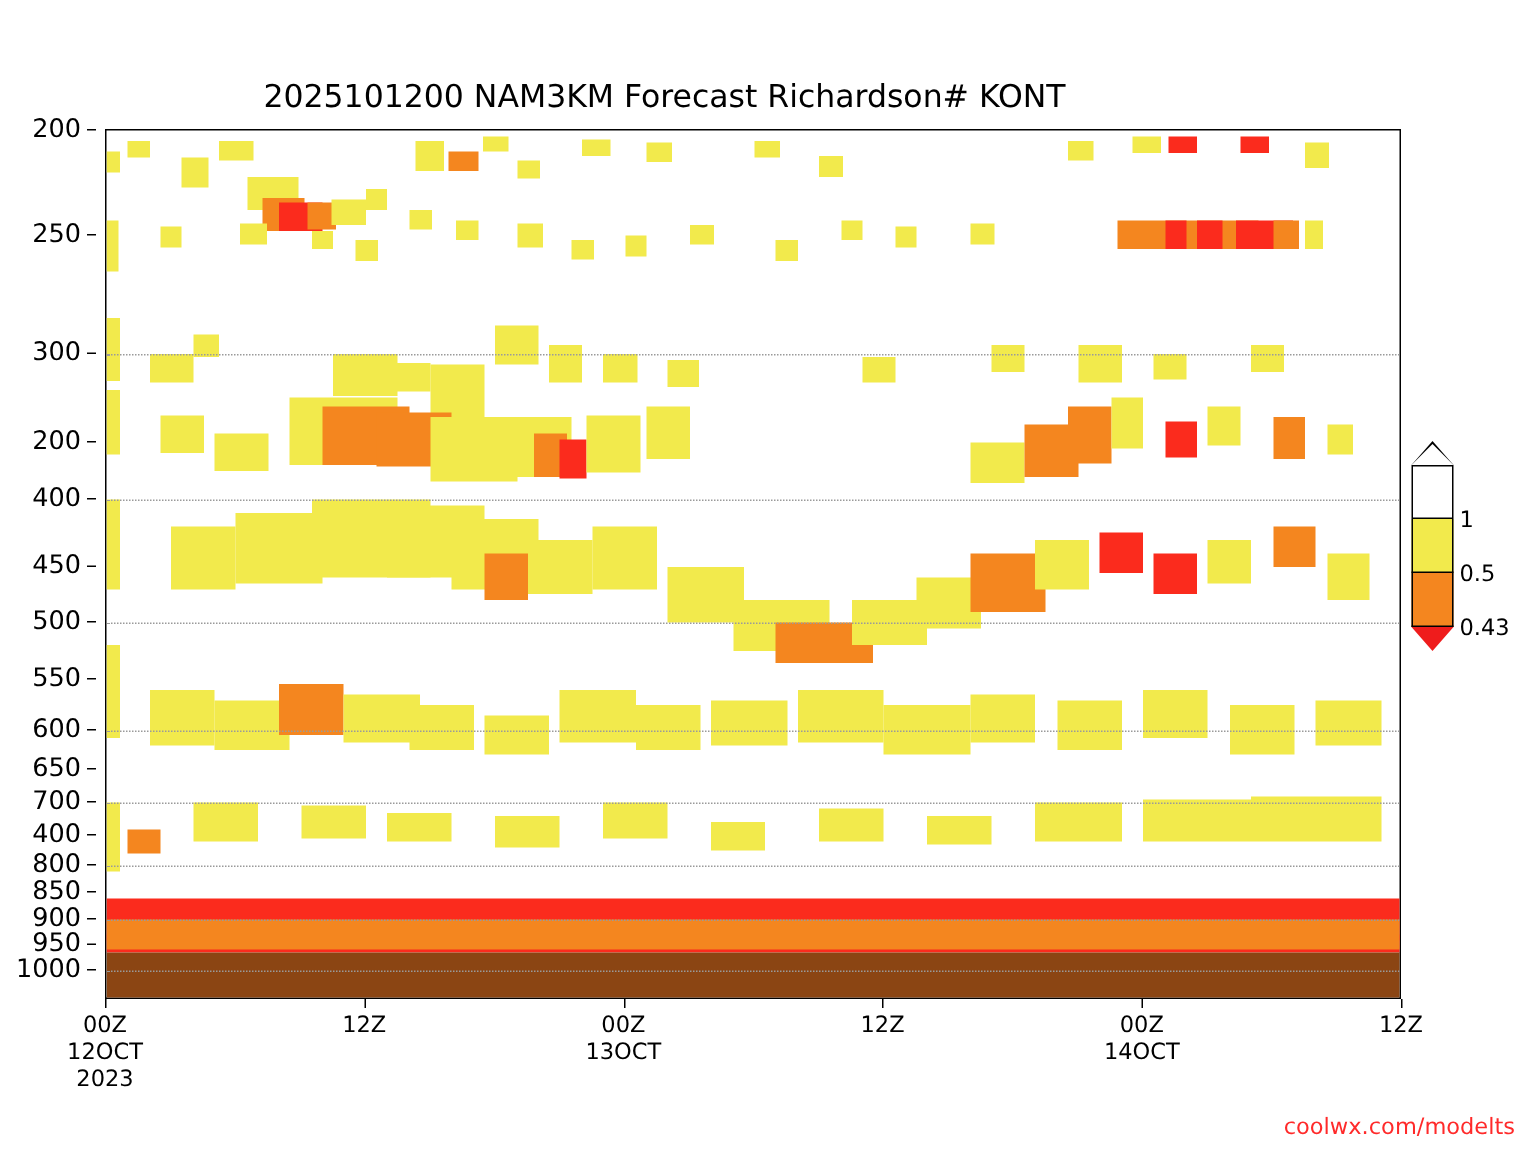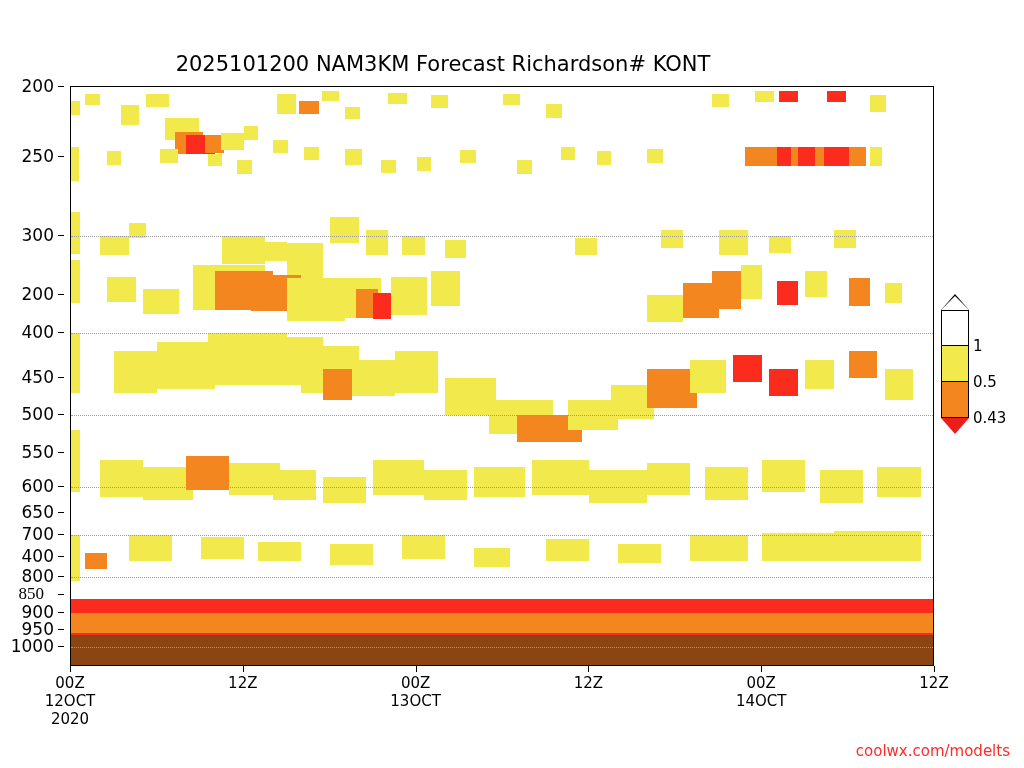--- a/index.html
+++ b/index.html
@@ -242,34 +242,34 @@
       <div class="ylab" style="top: 400.026px; right: 10px;">600</div>
       <div class="ytick" style="top: 400.026px;"></div>
       <div class="ylab" style="top: 426.01px; right: 10px;">650</div>
       <div class="ytick" style="top: 426.01px;"></div>
       <div class="ylab" style="top: 447.992px; right: 10px;">700</div>
       <div class="ytick" style="top: 447.992px;"></div>
       <div class="ylab" style="top: 469.974px; right: 10px;">400</div>
       <div class="ytick" style="top: 469.974px;"></div>
       <div class="ylab" style="top: 489.984px; right: 10px;">800</div>
       <div class="ytick" style="top: 489.984px;"></div>
-      <div class="ylab" style="top: 508.022px; right: 20px; font-family: Liberation Serif, serif;">850</div>
+      <div class="ylab" style="top: 508.022px; right: 10px;">850</div>
       <div class="ytick" style="top: 508.022px;"></div>
       <div class="ylab" style="top: 526.002px; right: 10px;">900</div>
       <div class="ytick" style="top: 526.002px;"></div>
       <div class="ylab" style="top: 542.996px; right: 10px;">950</div>
       <div class="ytick" style="top: 542.996px;"></div>
       <div class="ylab" style="top: 559.99px; right: 10px;">1000</div>
       <div class="ytick" style="top: 559.99px;"></div>
     </div>
   <div id="xaxis">
       <div class="xtick" style="left: 0px;"></div>
       <div class="xlab" style="left: 0px;">00Z</div>
       <div class="xlab2" style="left: 0px;">12OCT</div>
-      <div class="xlab3" style="left: 0px;">2020</div>
+      <div class="xlab3" style="left: 0px;">2023</div>
       <div class="xtick" style="left: 172.8px;"></div>
       <div class="xlab" style="left: 172.8px;">12Z</div>
       <div class="xtick" style="left: 345.6px;"></div>
       <div class="xlab" style="left: 345.6px;">00Z</div>
       <div class="xlab2" style="left: 345.6px;">13OCT</div>
       <div class="xtick" style="left: 518.4px;"></div>
       <div class="xlab" style="left: 518.4px;">12Z</div>
       <div class="xtick" style="left: 691.2px;"></div>
       <div class="xlab" style="left: 691.2px;">00Z</div>
       <div class="xlab2" style="left: 691.2px;">14OCT</div>

